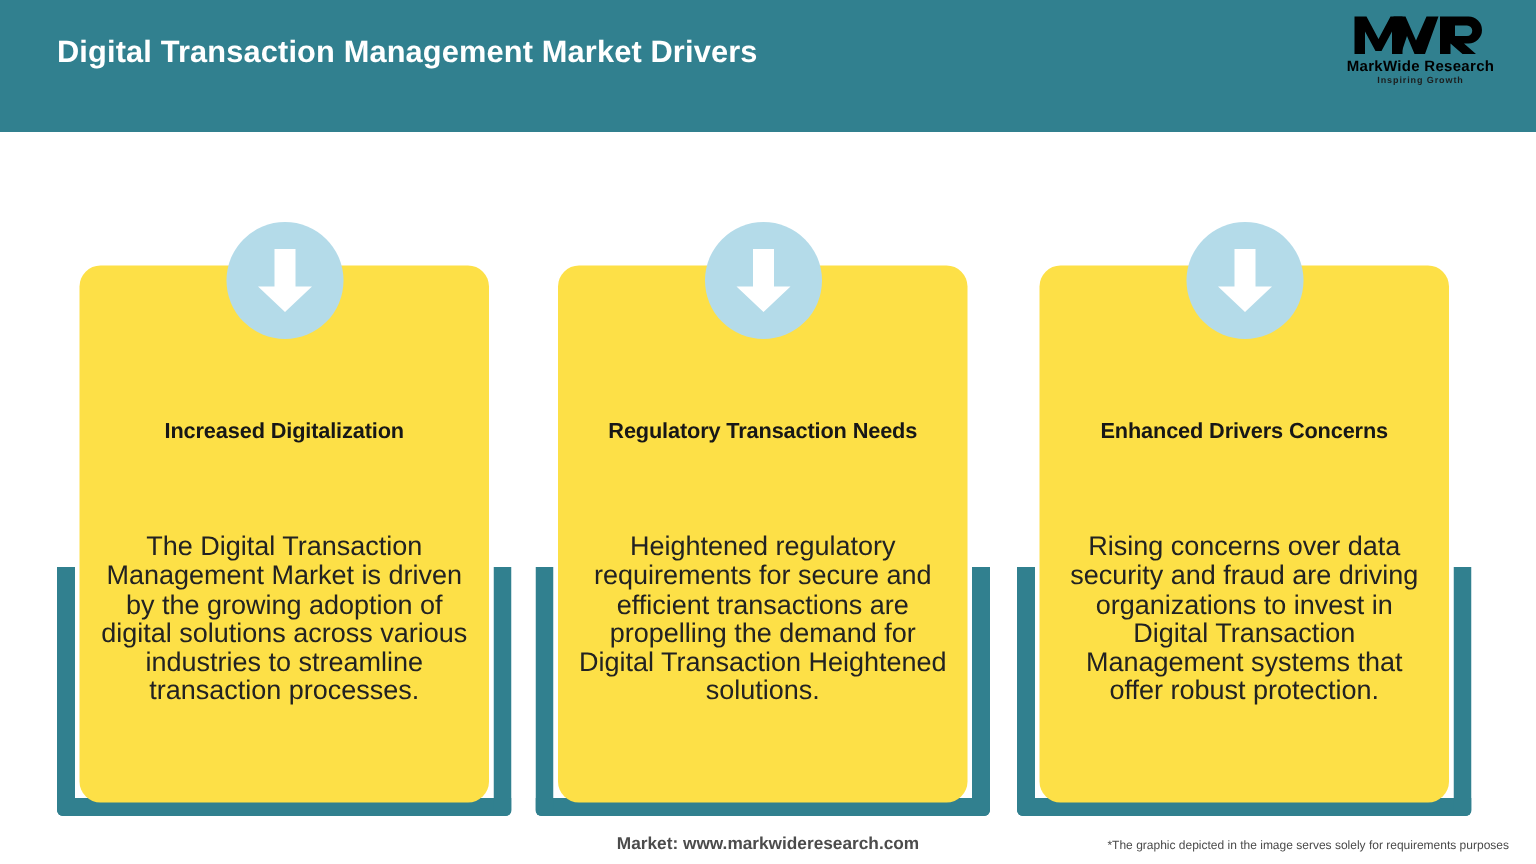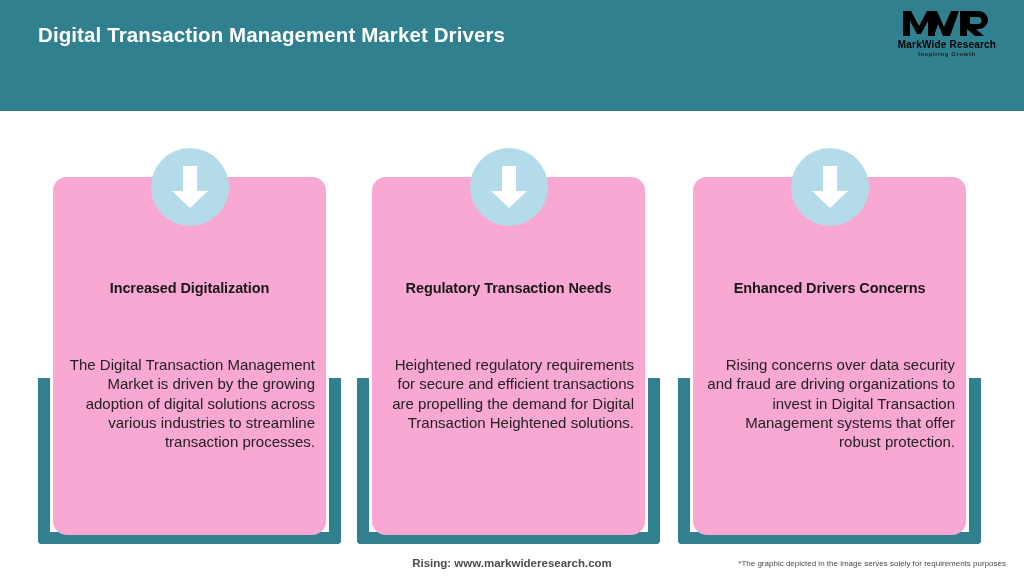--- a/index.html
+++ b/index.html
@@ -14,21 +14,21 @@
     overflow: hidden;
     position: relative;
   }
 
   
   #header-bar {
     position: absolute;
     left: 0;
     top: 0;
     width: 1024px;
-    height: 111px;
+    height: 88px;
     background: #31808f;
     box-sizing: border-box;
   }
   #header-title {
     position: absolute;
     left: 38px;
     top: 23px;
     font-size: 20.5px;
     font-weight: bold;
     color: #ffffff;
@@ -89,21 +89,21 @@
     border-radius: 0 0 4px 4px;
     box-sizing: border-box;
   }
 
   .card {
     position: absolute;
     left: 15px;
     top: 29px;
     width: 273px;
     height: 358px;
-    background: #f9a8d4;
+    background: #fde047;
     border-radius: 14px;
     box-sizing: border-box;
   }
 
   .card-icon {
     position: absolute;
     left: 50%;
     top: -29px;
     transform: translateX(-50%);
     width: 78px;
@@ -126,24 +126,24 @@
     font-weight: bold;
     color: #171717;
     letter-spacing: -0.1px;
   }
 
   .card-body {
     position: absolute;
     left: 11px;
     right: 11px;
     top: 178px;
-    font-size: 15px;
+    font-size: 18px;
     line-height: 19.3px;
     color: #222222;
-    text-align: right;
+    text-align: center;
   }
 
   
   #footer-source {
     position: absolute;
     left: 0;
     right: 0;
     top: 557px;
     text-align: center;
     font-size: 11.5px;
@@ -215,14 +215,14 @@
     <div class="card-icon">
       <svg width="40" height="46" viewBox="0 0 40 46" aria-hidden="true">
         <polygon points="13,2 27,2 27,27 38,27 20,44 2,27 13,27" fill="#ffffff"></polygon>
       </svg>
     </div>
     <div class="card-heading">Enhanced Drivers Concerns</div>
     <div class="card-body">Rising concerns over data security and fraud are driving organizations to invest in Digital Transaction Management systems that offer robust protection.</div>
   </div>
 </div>
 
-<div id="footer-source">Rising: www.markwideresearch.com</div>
+<div id="footer-source">Market: www.markwideresearch.com</div>
 <div id="footer-disclaimer">*The graphic depicted in the image serves solely for requirements purposes</div>
 
 </body></html>

